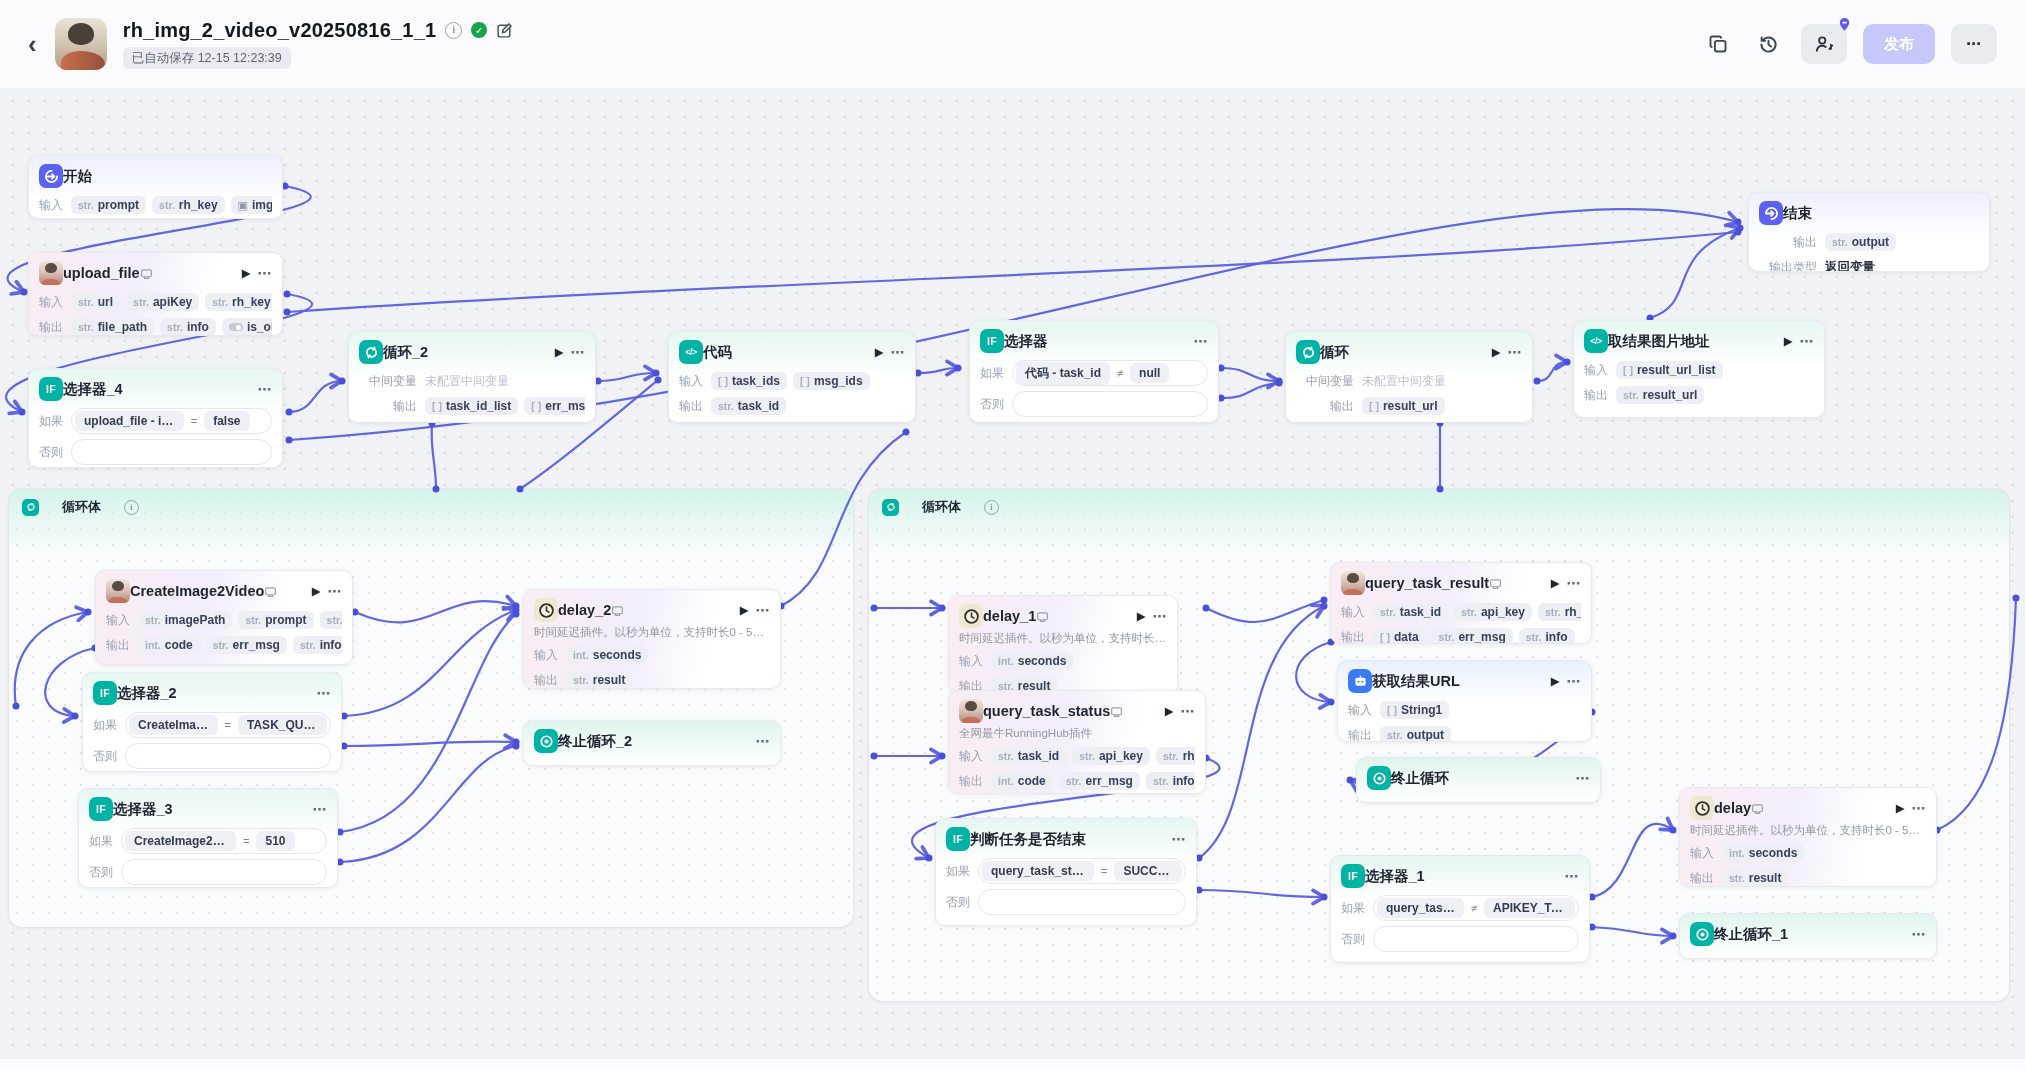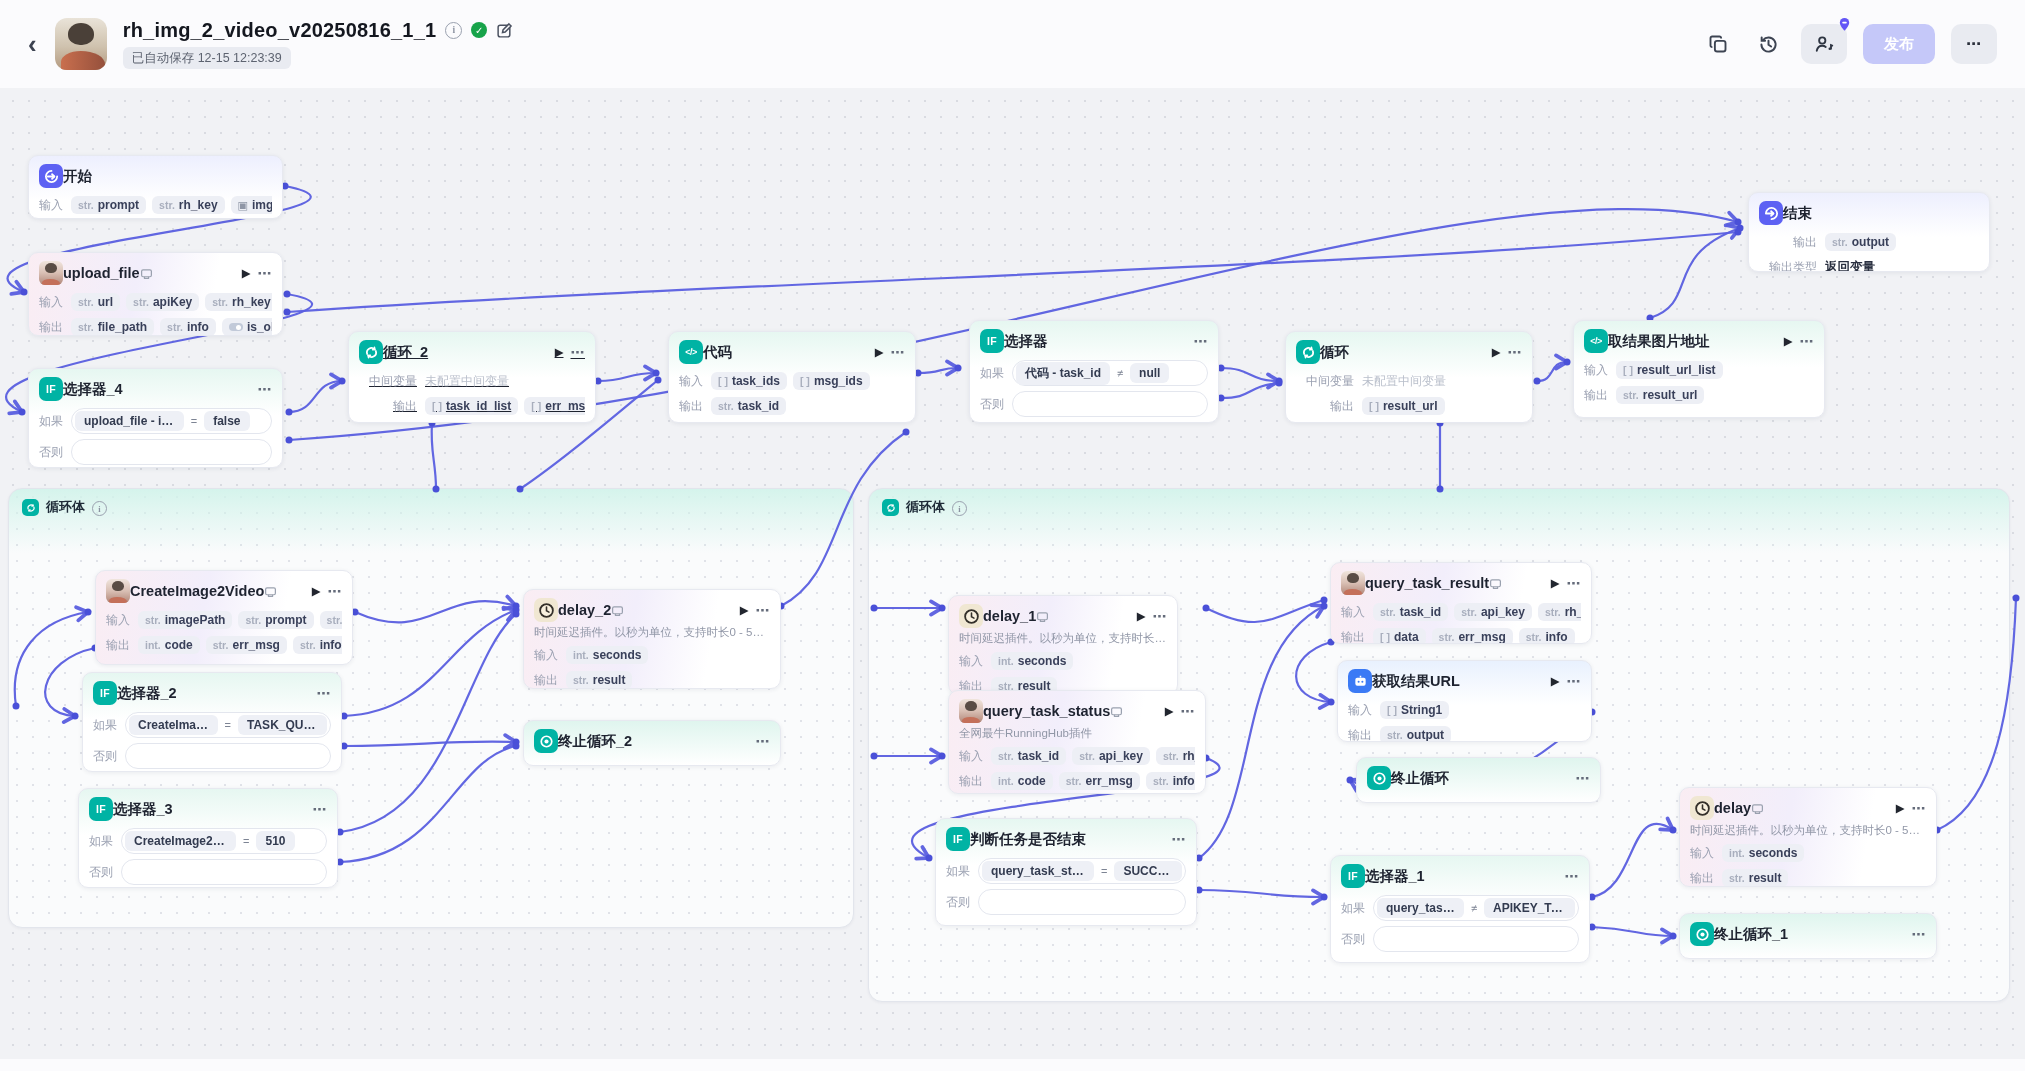--- a/index.html
+++ b/index.html
@@ -39,21 +39,21 @@
   .hbtn-pub{height:40px;padding:0 21px;background:#c5c8f9;color:#fff;font-weight:700;font-size:15px;
        border-radius:10px;display:flex;align-items:center;cursor:pointer}
   .hmore{font-size:15px;font-weight:800;color:#2b303c;letter-spacing:1px}
 
   
   .lbody{position:absolute;z-index:1;border:1px solid #e2e5ec;border-radius:14px;
        background-color:#fafbfc;
        background-image:linear-gradient(180deg,rgba(209,243,234,.9),rgba(255,255,255,0) 64px),
                         radial-gradient(#e0e2e8 1.1px,transparent 1.2px);
        background-size:auto,16px 16px;box-shadow:0 1px 3px rgba(30,40,70,.05);box-sizing:border-box}
-  .lbody-head{position:absolute;top:9px;left:13px;display:flex;align-items:flex-end;gap:7px;
+  .lbody-head{position:absolute;top:9px;left:13px;display:flex;align-items:center;gap:23px;
        font-size:13px;font-weight:800;color:#1f2b38}
   .mini-icon{width:17px;height:17px;border-radius:5px;background:#00b3a4;display:inline-flex;
        align-items:center;justify-content:center;flex:none}
 
   
   #edges{position:absolute;left:0;top:0;z-index:2;pointer-events:none}
 
   
   .node{position:absolute;z-index:3;border:1px solid #e7e9f0;border-radius:10px;
        box-shadow:0 1px 4px rgba(35,45,75,.08);padding:6px 10px 8px;box-sizing:border-box;
@@ -359,21 +359,21 @@
         <span class="cpill">upload_file - is…</span>
         <span class="cop">=</span>
         <span class="cpill">false</span>
       </div>
       </div>
     <div class="nrow">
       <span class="rlab">否则</span>
       <div class="cbox empty"></div>
       </div>
     </div>
-    <div class="node k-loop wide" style="left: 348px; top: 331px; width: 248px; height: 92px; text-decoration: underline;">
+    <div class="node k-loop wide" style="left: 348px; top: 331px; width: 248px; height: 92px;">
       <div class="nhead">
       <span class="nicon teal">
           <svg width="15" height="15" viewBox="0 0 16 16" fill="none" stroke="#fff" stroke-width="1.9" stroke-linecap="round">
             <path d="M3.4 9.6a4.8 4.8 0 0 1 8-4.9"></path>
             <path d="M12.6 6.4a4.8 4.8 0 0 1-8 4.9"></path>
             <path d="M11.2 2.4l.4 2.5-2.5.1" stroke-width="1.6"></path>
             <path d="M4.8 13.6l-.4-2.5 2.5-.1" stroke-width="1.6"></path>
           </svg>
         </span>
       <span class="ntitle">循环_2</span>

